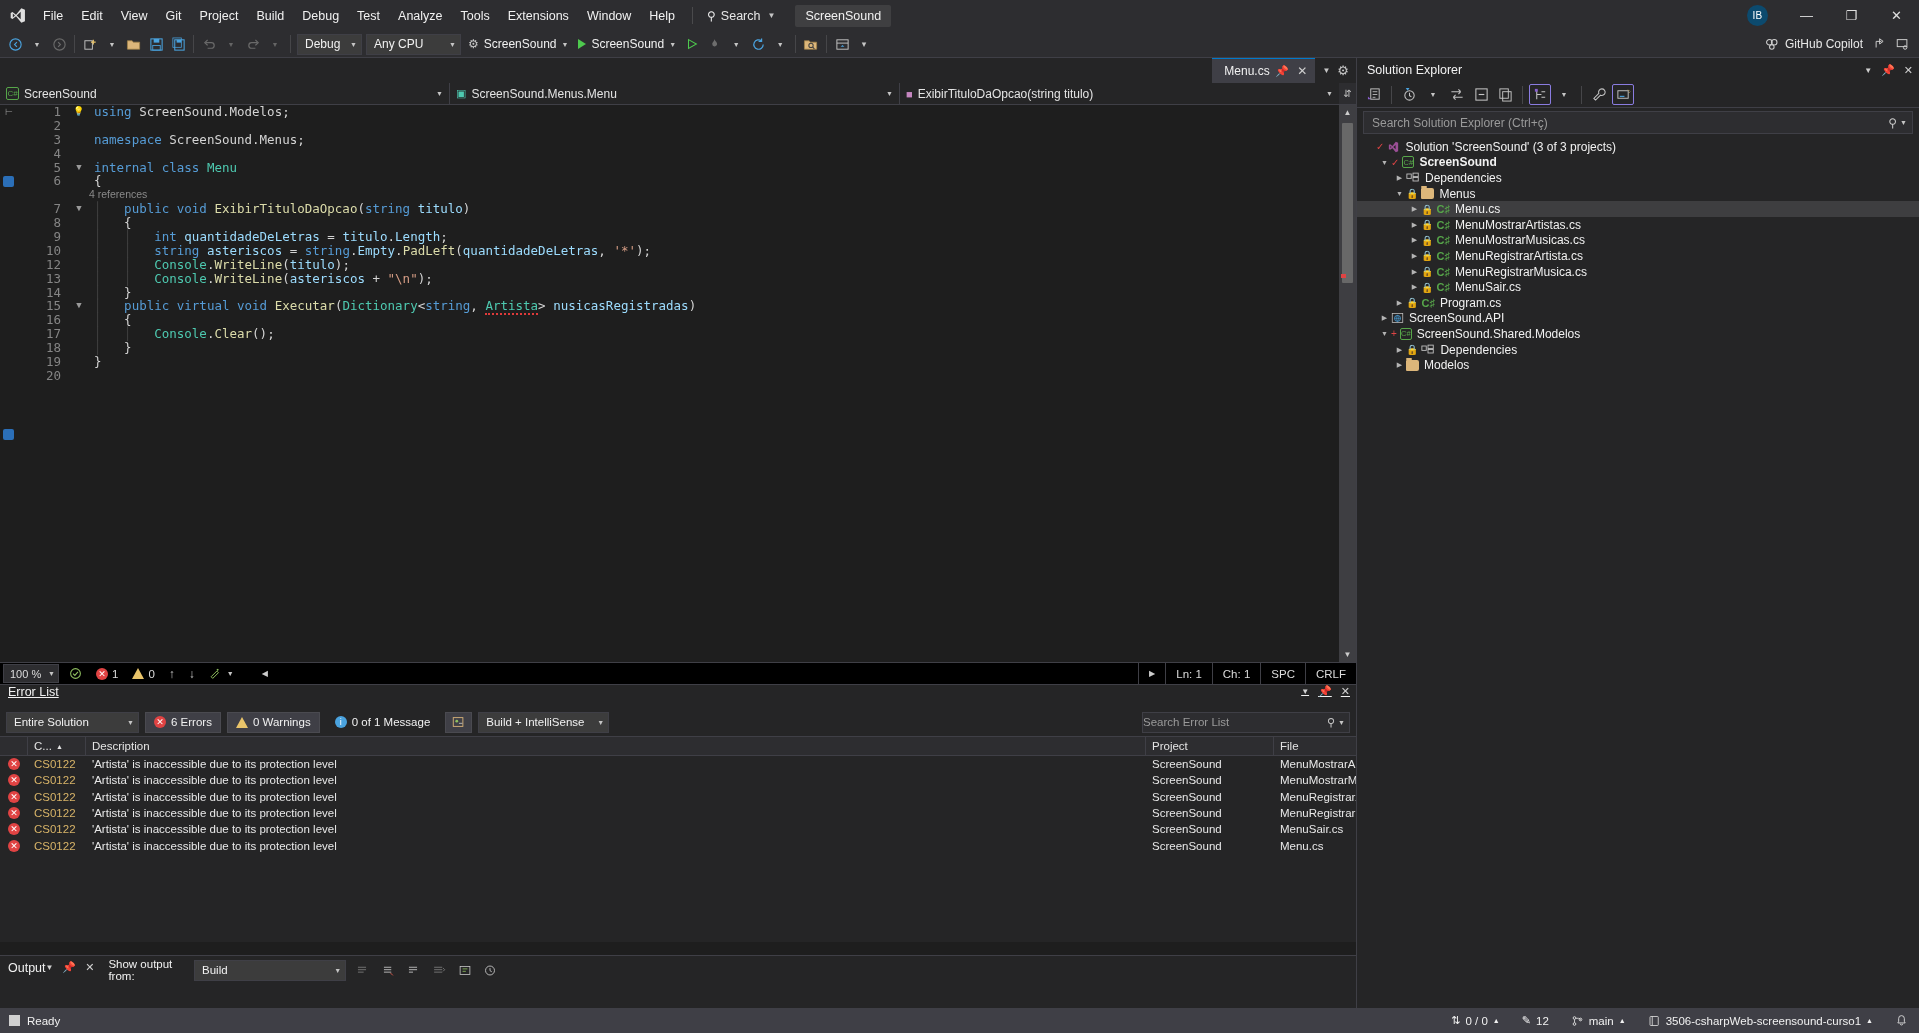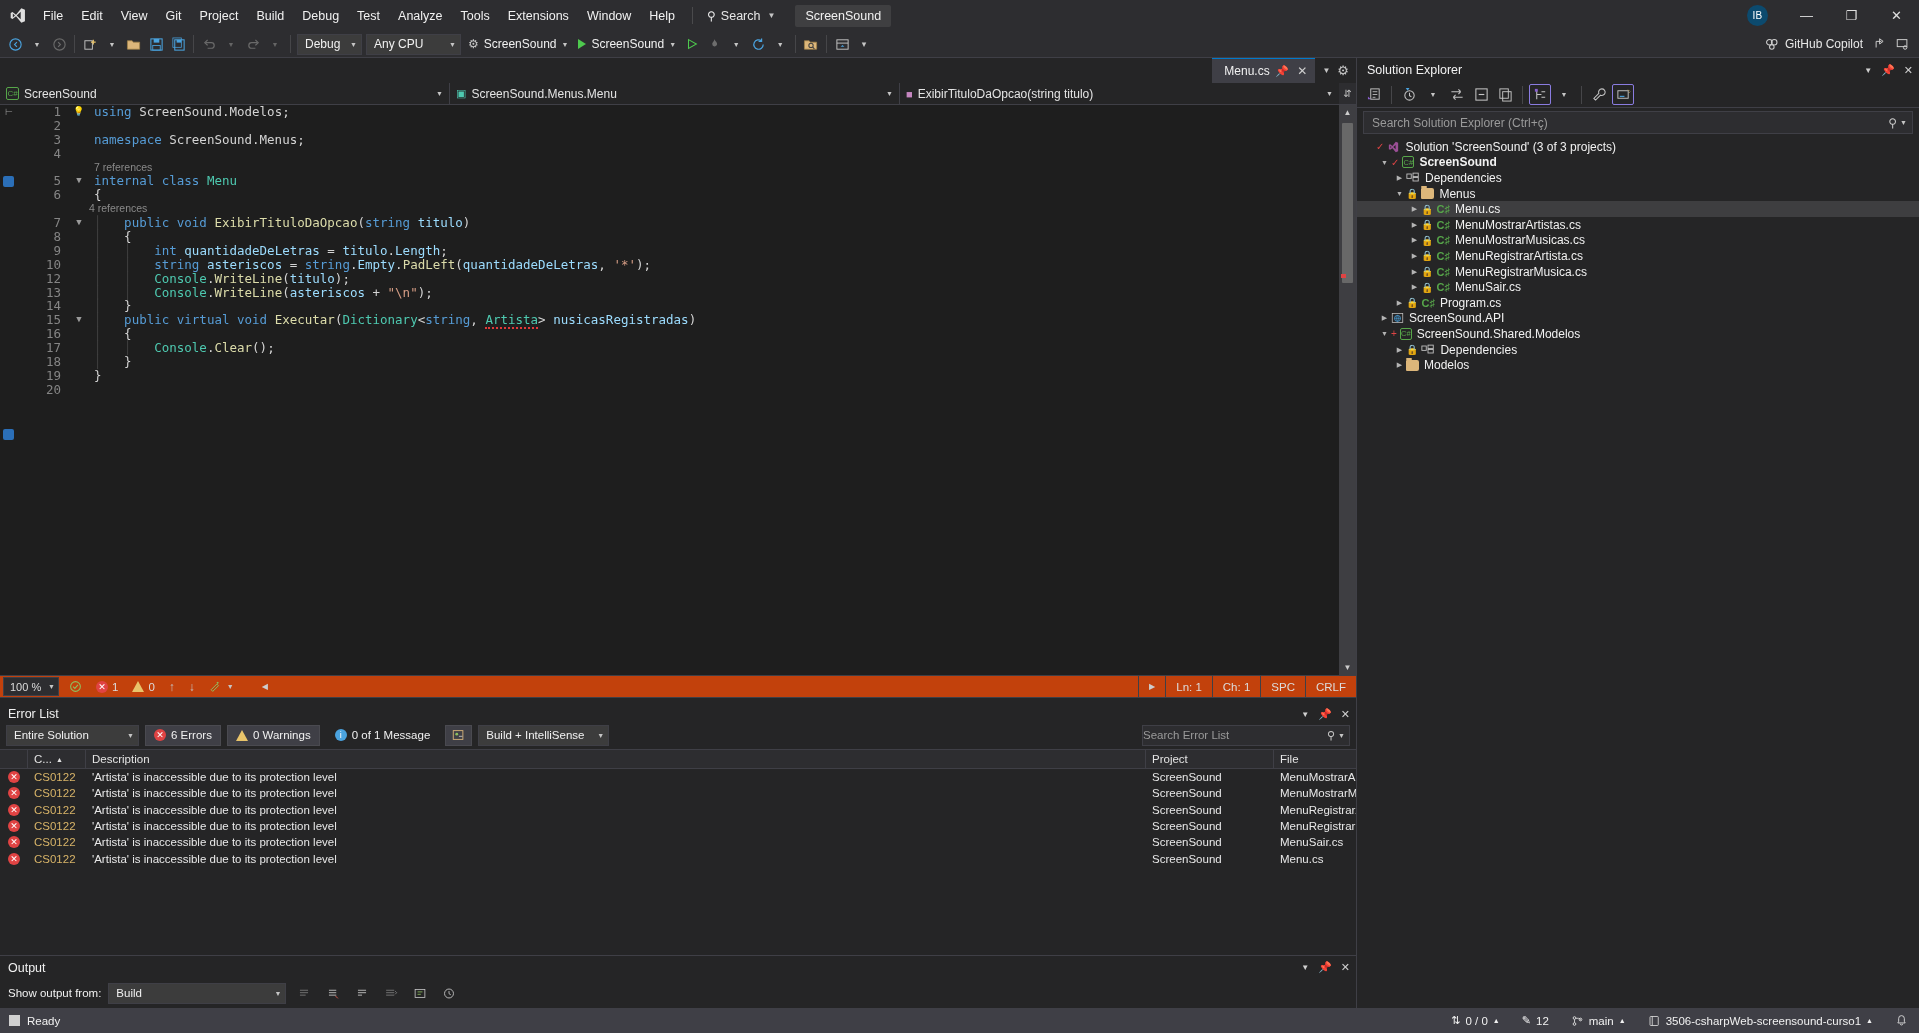--- a/index.html
+++ b/index.html
@@ -146,21 +146,21 @@
   }
   .ed-scroll-right .up, .ed-scroll-right .dn {
     height: 15px; color: #cdcdcd; font-size: 8px; display: flex;
     align-items: center; justify-content: center;
   }
   .ed-thumb { position: absolute; left: 3px; width: 11px; background: #686868; border-radius: 1px; }
   .ed-marker { position: absolute; left: 2px; width: 5px; height: 4px; background: #e04343; }
 
   
   .ed-status {
-    height: 22px; background: #c2410c; display: flex; align-items: center;
+    height: 22px; background: #000000; display: flex; align-items: center;
     flex: 0 0 22px; border-top: 1px solid #3f3f46; font-size: 11.5px; color: #dcdcdc;
   }
   .zoom-combo {
     width: 56px; height: 19px; background: #2d2d30; border: 1px solid #3f3f46;
     display: flex; align-items: center; justify-content: space-between;
     padding: 0 3px 0 6px; font-size: 11px; margin: 0 3px;
   }
   .sx { display: flex; align-items: center; gap: 4px; padding: 0 7px; }
   .errdot { width: 12px; height: 12px; border-radius: 50%; background: #e04343;
             color: #fff; font-size: 9px; display: flex; align-items: center; justify-content: center; }
@@ -214,22 +214,22 @@
   .cshash { color: #57a64a; font-size: 11px; font-weight: bold; }
   .folder-ic { width: 13px; height: 11px; background: #dcb67a; border-radius: 1px 2px 2px 1px; position: relative; }
   .folder-ic:before { content:''; position:absolute; top:-2px; left:0; width:6px; height:2px; background:#dcb67a; border-radius:1px; }
 
   
   .errpanel {
     height: 258px; flex: 0 0 258px; background: #252526; border-top: 1px solid #3f3f46;
     display: flex; flex-direction: column;
   }
   .ep-head {
-    height: 23px; display: flex; align-items: flex-end; padding: 0 6px 0 8px;
-    font-size: 12.5px; flex: 0 0 23px;
+    height: 23px; display: flex; align-items: flex-start; padding: 0 6px 0 8px;
+    font-size: 12.5px; flex: 0 0 23px; text-decoration: underline;
   }
   .ep-head .hbtns { margin-left: auto; display: flex; align-items: center; gap: 9px; color: #d0d0d0; font-size: 11px; }
   .ep-toolbar {
     height: 28px; display: flex; align-items: center; gap: 6px; padding: 0 6px;
     flex: 0 0 28px;
   }
   .ep-combo {
     height: 21px; background: #3c3c3c; border: 1px solid #3f3f46; font-size: 11.5px;
     display: flex; align-items: center; justify-content: space-between;
     padding: 0 4px 0 7px; color: #f1f1f1;
@@ -258,21 +258,21 @@
   .c-code { width: 58px; flex: 0 0 58px; }
   .c-desc { width: 1060px; flex: 0 0 1060px; }
   .c-proj { width: 128px; flex: 0 0 128px; }
   .c-file { width: 135px; flex: 0 0 135px; }
   .c-supp { flex: 1 1 auto; }
   .xdot { width: 12px; height: 12px; border-radius: 50%; background: #e04343; color: #fff;
           font-size: 9px; display: flex; align-items: center; justify-content: center; }
 
   
   .outpanel { height: 53px; flex: 0 0 53px; background: #252526; border-top: 1px solid #3f3f46;
-              display: flex; flex-direction: column; }
+              display: flex; flex-direction: row; margin-top: 13px; }
   .op-head { height: 23px; display: flex; align-items: center; padding: 0 6px 0 8px; font-size: 12.5px; flex: 0 0 23px; }
   .op-head .hbtns { margin-left: auto; display: flex; align-items: center; gap: 9px; color: #d0d0d0; font-size: 11px; }
   .op-toolbar { height: 28px; display: flex; align-items: center; gap: 7px; padding: 0 8px; flex: 0 0 28px; }
   .op-label { font-size: 11.5px; color: #f1f1f1; }
   .op-combo { width: 178px; height: 21px; background: #3c3c3c; border: 1px solid #3f3f46;
               display: flex; align-items: center; justify-content: space-between;
               padding: 0 4px 0 7px; font-size: 11.5px; }
   .op-ic { width: 22px; height: 21px; display: flex; align-items: center; justify-content: center;
            color: #9a9a9a; font-size: 12px; }
   .op-ic.en { color: #c5c5c5; }
@@ -562,23 +562,20 @@
 
           <div class="codeline">
             <span class="lnum">3</span><span class="fold"></span>
             <span class="ctext"><span class="kw">namespace</span> <span class="pl">ScreenSound.Menus;</span></span>
           </div>
 
           <div class="codeline">
             <span class="lnum">4</span><span class="fold"></span>
           </div>
 
-          <div class="ref-line">
-            <span class="rl">7 references</span>
-          </div>
 
           <div class="codeline">
             <span class="lnum">5</span>
             <span class="fold">▼</span>
             <span class="ctext"><span class="kw">internal</span> <span class="kw">class</span> <span class="typ">Menu</span></span>
           </div>
 
           <div class="codeline">
             <span class="lnum">6</span><span class="fold"></span>
             <span class="ctext"><span class="pl">{</span></span>

